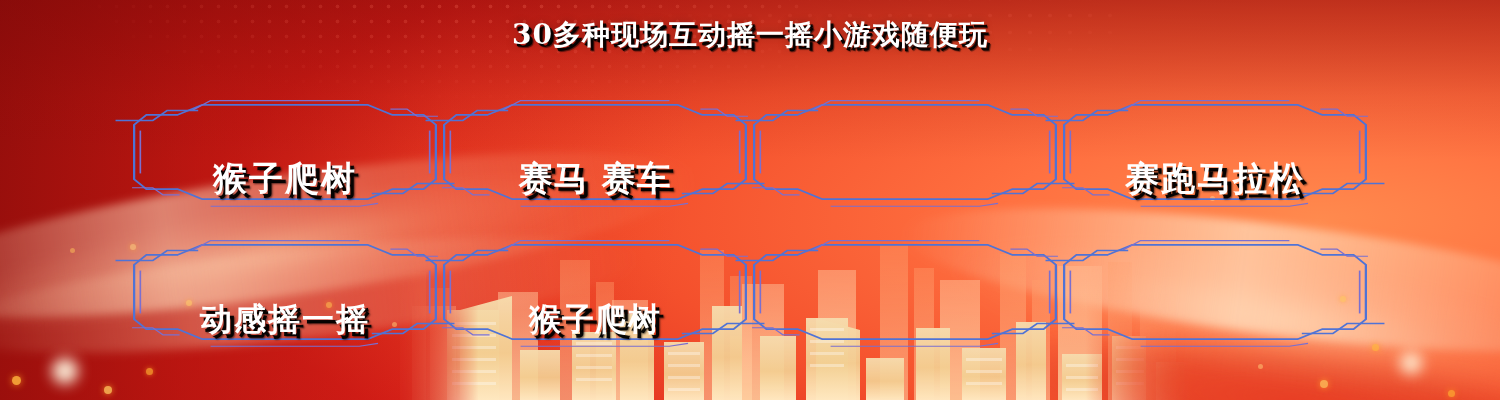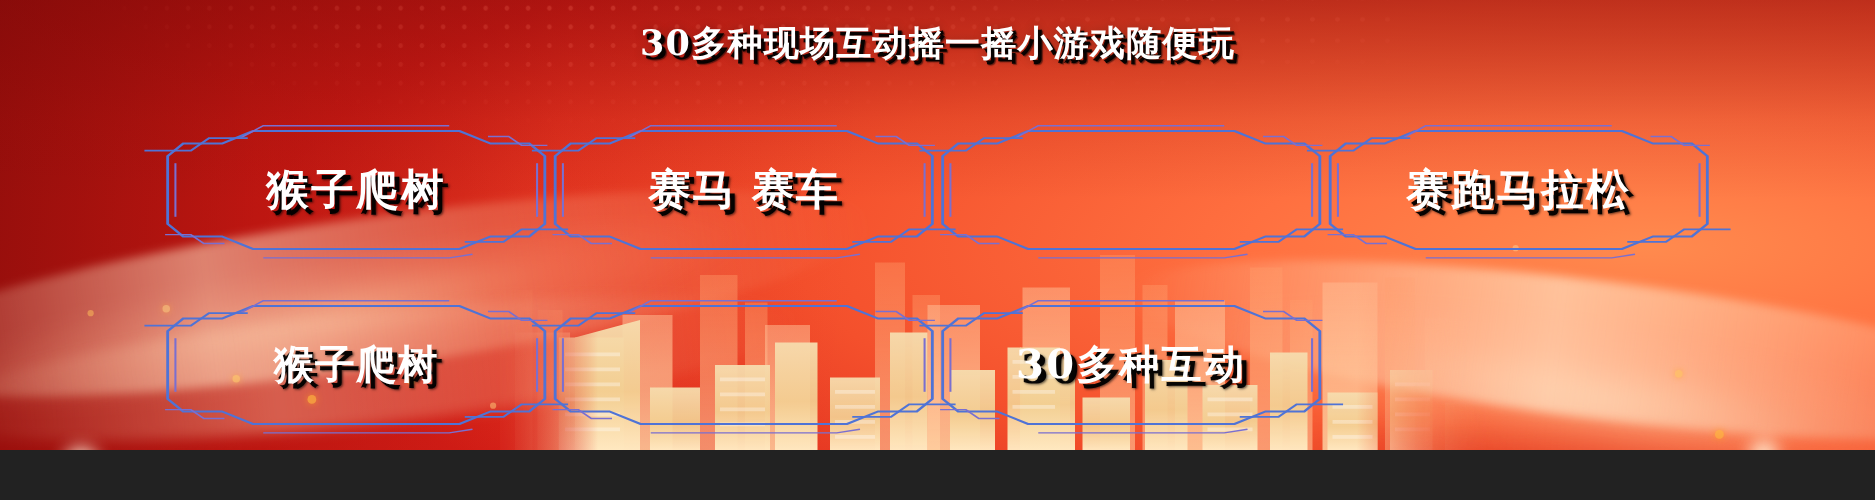--- a/index.html
+++ b/index.html
@@ -1,17 +1,17 @@
 <!DOCTYPE html>
 <html><head>
 <meta charset="utf-8">
 <style>
   html,body{margin:0;padding:0;background:#222;}
   #banner{
-    position:relative;width:1500px;height:360px;overflow:hidden;
+    position:relative;width:1500px;height:400px;overflow:hidden;
     font-family:"DejaVu Sans","Liberation Sans",sans-serif;
   }
 
   
   .bg-base{
     position:absolute;inset:0;
     background:
       radial-gradient(120% 140% at 88% 55%, #ff8a4e 0%, #ff7040 18%, #f4502c 38%, #d81f18 62%, #bf1410 100%),
       linear-gradient(100deg,#b51410 0%,#cf1a13 28%,#e5301c 55%,#ff6a3a 82%,#ff8c52 100%);
   }
@@ -87,21 +87,21 @@
     text-shadow:3px 3px 0 rgba(0,0,0,.92), 4px 4px 1px rgba(0,0,0,.55), 0 0 8px rgba(0,0,0,.25);
     z-index:40;white-space:nowrap;
   }
 
   
   .grid{
     position:absolute;left:130px;top:62px;width:1240px;height:280px;
     display:grid;grid-template-columns:repeat(4,1fr);grid-template-rows:repeat(2,1fr);
     z-index:30;
   }
-  .tile{position:relative;display:flex;align-items:center;justify-content:center;margin-top:40px;}
+  .tile{position:relative;display:flex;align-items:flex-end;justify-content:center;margin-top:40px;}
   .tile svg.frame{position:absolute;left:0;top:0;width:100%;height:100%;overflow:visible;}
   .tile .label{
     position:relative;z-index:2;
     font-family:"DejaVu Serif","Liberation Serif",serif;
     font-weight:bold;font-size:34px;color:#ffffff;letter-spacing:2px;white-space:nowrap;
     text-shadow:4px 4px 0 rgba(0,0,0,.95), 5px 5px 2px rgba(0,0,0,.6);
   }
   .tile.t2 .label,.tile.t6 .label{letter-spacing:1px;}
   .tile.t5 .label,.tile.t6 .label,.tile.t8 .label{font-size:32px;}
 </style>
@@ -331,20 +331,40 @@
           <path d="M48 130 L32 130 L22 120 L2 120"></path>
         </g>
         <g fill="none" stroke="#4f73d6" stroke-width="2">
           <path d="M-14 26 L22 26 L36 12 L66 12"></path>
           <path d="M314 114 L278 114 L264 128 L234 128"></path>
         </g>
       </svg>
       <span class="label">赛跑马拉松</span>
     </div>
 
+    <div class="tile t5">
+      <svg class="frame" viewBox="0 0 300 140" preserveAspectRatio="none" aria-hidden="true">
+        <g fill="none" stroke="#4f73d6" stroke-width="2.2" stroke-linejoin="miter">
+          <path d="M46 18 L70 4 L230 4 L254 18 L284 18 L296 32 L296 108 L284 122 L254 122 L230 136 L70 136 L46 122 L16 122 L4 108 L4 32 L16 18 Z"></path>
+        </g>
+        <g fill="none" stroke="#7a6fd0" stroke-width="1.6">
+          <path d="M60 12 L78 -2 L222 -2"></path>
+          <path d="M240 142 L222 146 L78 146"></path>
+          <path d="M10 40 L10 100"></path>
+          <path d="M290 40 L290 100"></path>
+          <path d="M252 10 L268 10 L278 20 L298 20"></path>
+          <path d="M48 130 L32 130 L22 120 L2 120"></path>
+        </g>
+        <g fill="none" stroke="#4f73d6" stroke-width="2">
+          <path d="M-14 26 L22 26 L36 12 L66 12"></path>
+          <path d="M314 114 L278 114 L264 128 L234 128"></path>
+        </g>
+      </svg>
+      <span class="label">动感摇一摇</span>
+    </div>
 
     <div class="tile t6">
       <svg class="frame" viewBox="0 0 300 140" preserveAspectRatio="none" aria-hidden="true">
         <g fill="none" stroke="#4f73d6" stroke-width="2.2" stroke-linejoin="miter">
           <path d="M46 18 L70 4 L230 4 L254 18 L284 18 L296 32 L296 108 L284 122 L254 122 L230 136 L70 136 L46 122 L16 122 L4 108 L4 32 L16 18 Z"></path>
         </g>
         <g fill="none" stroke="#7a6fd0" stroke-width="1.6">
           <path d="M60 12 L78 -2 L222 -2"></path>
           <path d="M240 142 L222 146 L78 146"></path>
           <path d="M10 40 L10 100"></path>
@@ -391,17 +411,16 @@
           <path d="M10 40 L10 100"></path>
           <path d="M290 40 L290 100"></path>
           <path d="M252 10 L268 10 L278 20 L298 20"></path>
           <path d="M48 130 L32 130 L22 120 L2 120"></path>
         </g>
         <g fill="none" stroke="#4f73d6" stroke-width="2">
           <path d="M-14 26 L22 26 L36 12 L66 12"></path>
           <path d="M314 114 L278 114 L264 128 L234 128"></path>
         </g>
       </svg>
-      <span class="label">30多种互动</span>
     </div>
 
   </div>
 </div>
 
 </body></html>

